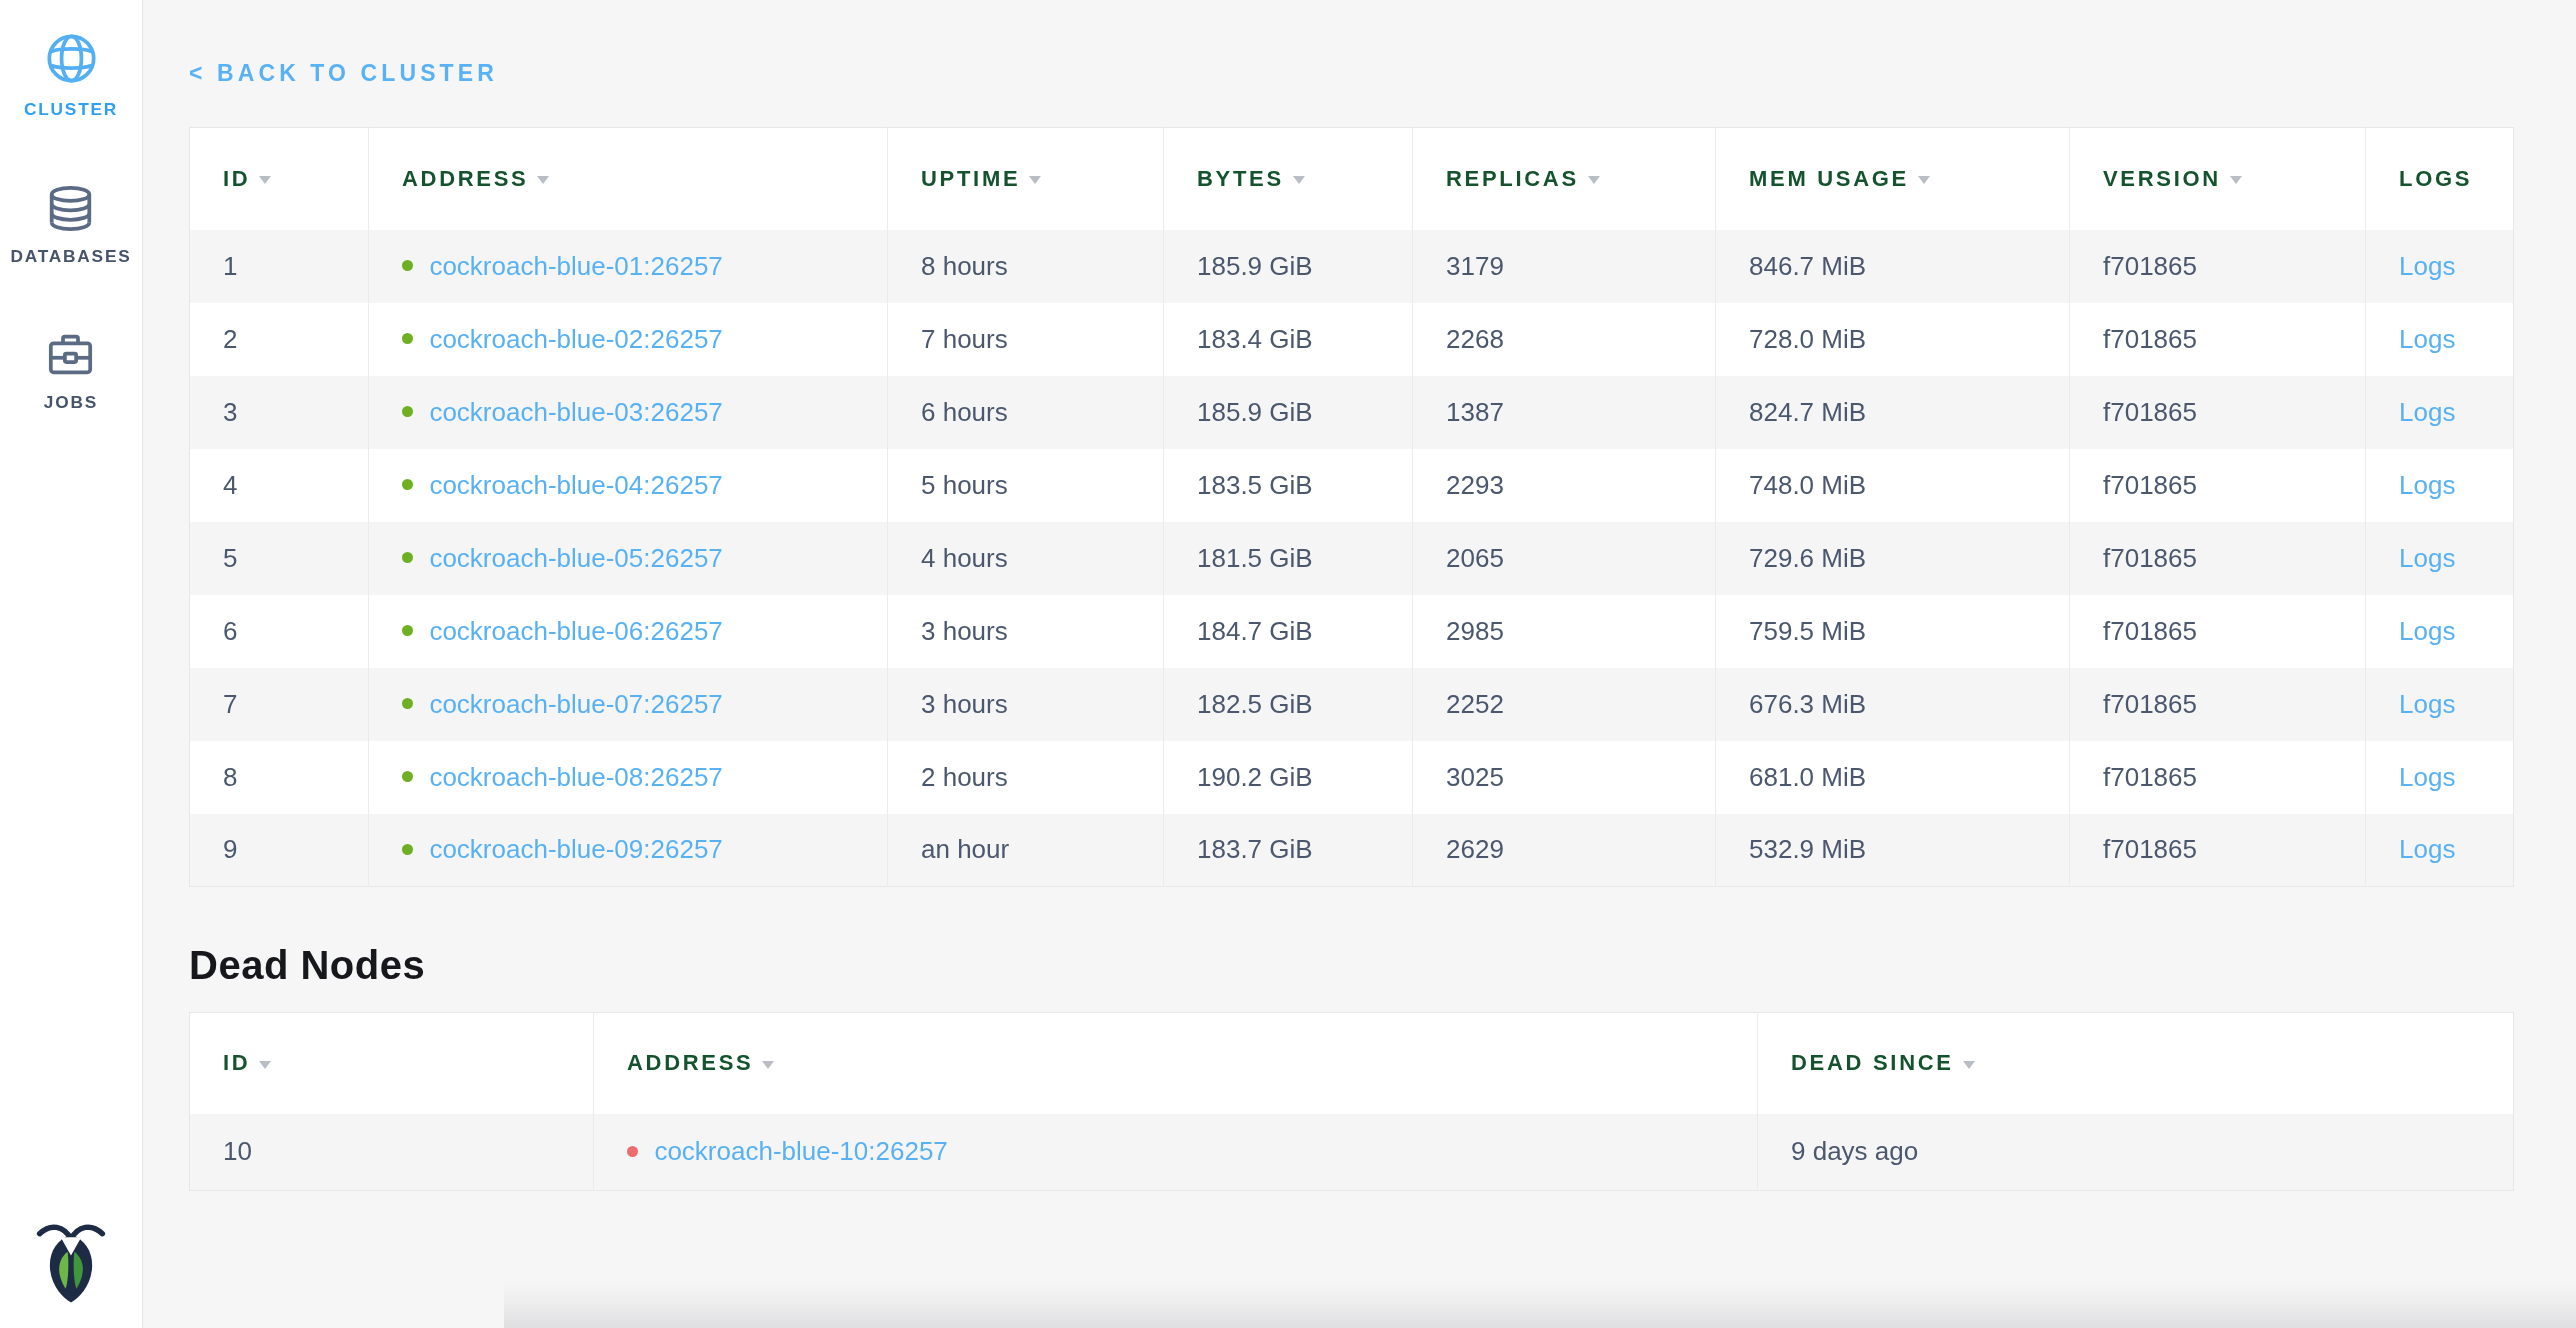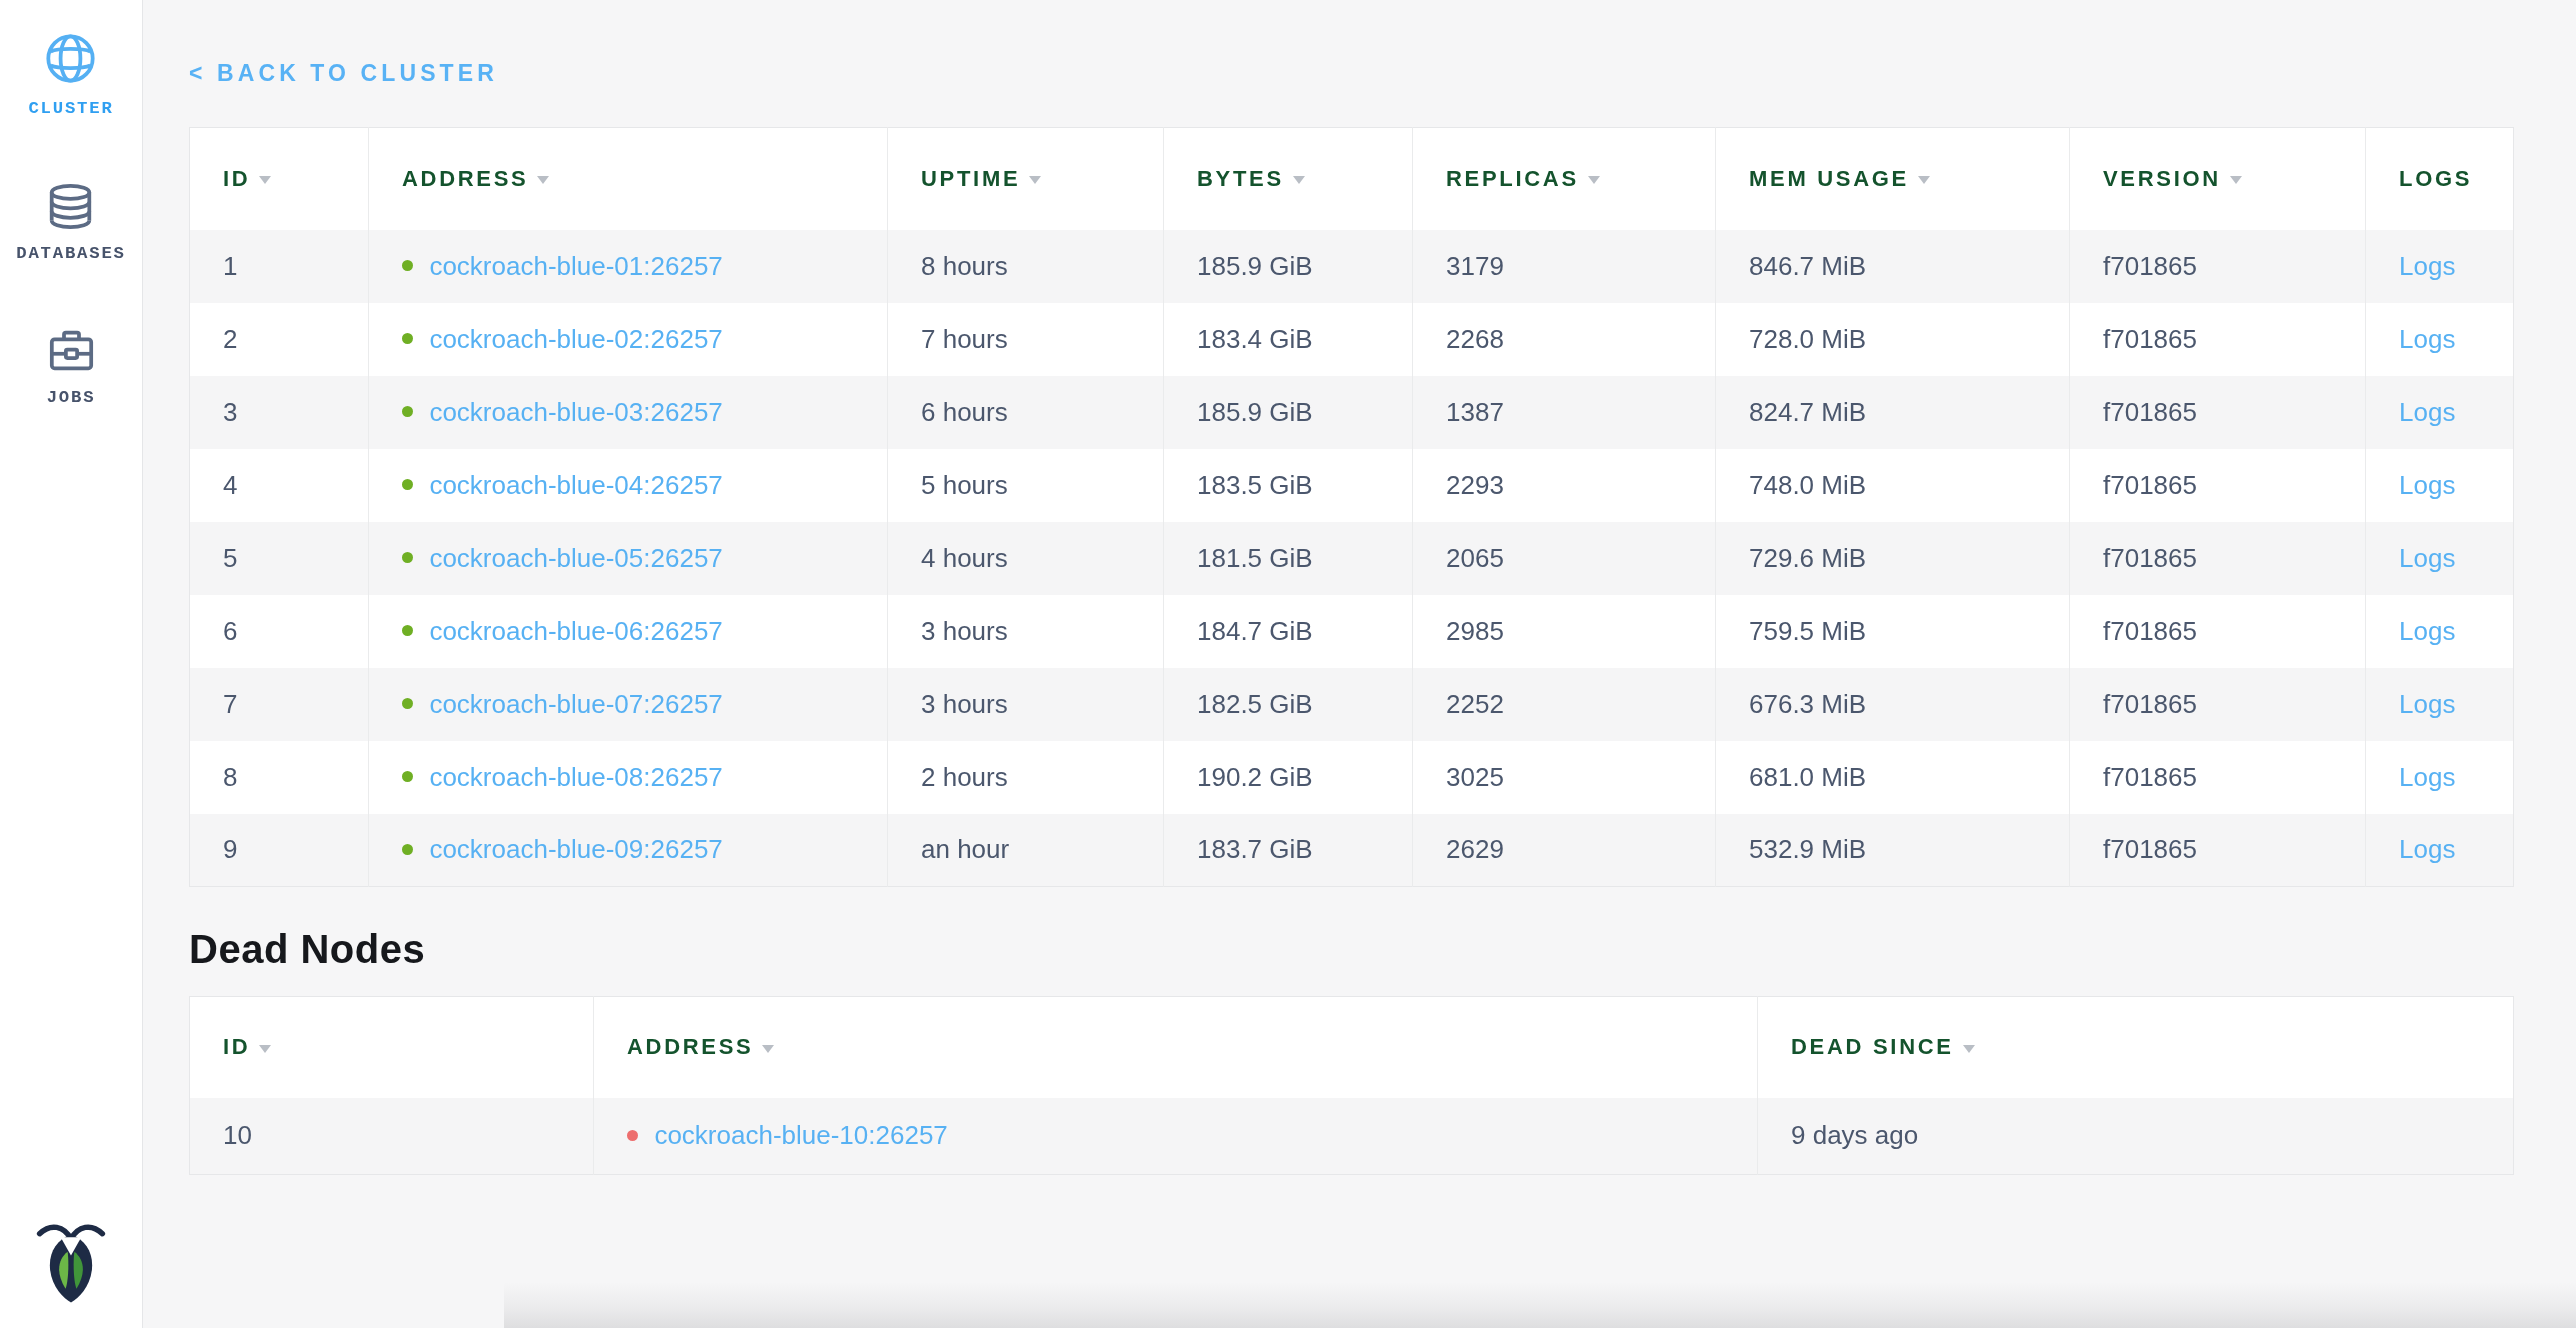--- a/index.html
+++ b/index.html
@@ -20,40 +20,40 @@
     display:flex; flex-direction:column; align-items:center;
     padding-top:33px;
   }
   .nav-item {
     display:flex; flex-direction:column; align-items:center;
     margin-bottom:65px; cursor:pointer;
   }
   .nav-icon { display:block; margin-bottom:14.5px; }
   .nav-label {
     font-size:17.3px; font-weight:bold; letter-spacing:1.8px;
-    color:#47536b; text-align:left;font-family:Liberation Mono, monospace;
+    color:#47536b; text-align:left;
   }
   .nav-item.active .nav-label { color:#2f9ff1; }
   .logo {
     position:absolute; bottom:23.6px; left:50%;
     transform:translateX(-50%);
   }
 
   
   .main { position:absolute; left:189px; top:0; width:2325px; }
   .back-link {
     display:inline-block; margin-top:60px;
     font-size:23px; font-weight:bold; letter-spacing:4.1px;
     color:#58b2f5; text-decoration:none; cursor:pointer;text-align:right;
   }
   .section-title {
     font-size:40px; font-weight:bold; color:#16181c;
     margin-top:49px; letter-spacing:0.5px;
   }
-  .section-title.dead { margin-top:40px; }
+  .section-title.dead { margin-top:56px; }
 
   
   table.data-table {
     width:2325px; table-layout:fixed; border-collapse:collapse;
     background:#ffffff; margin-top:40px;
     border:0.9px solid #e6e7e9;
   }
   table.data-table.dead-table { margin-top:23.6px; }
   th {
     height:102px; text-align:left; vertical-align:middle;

